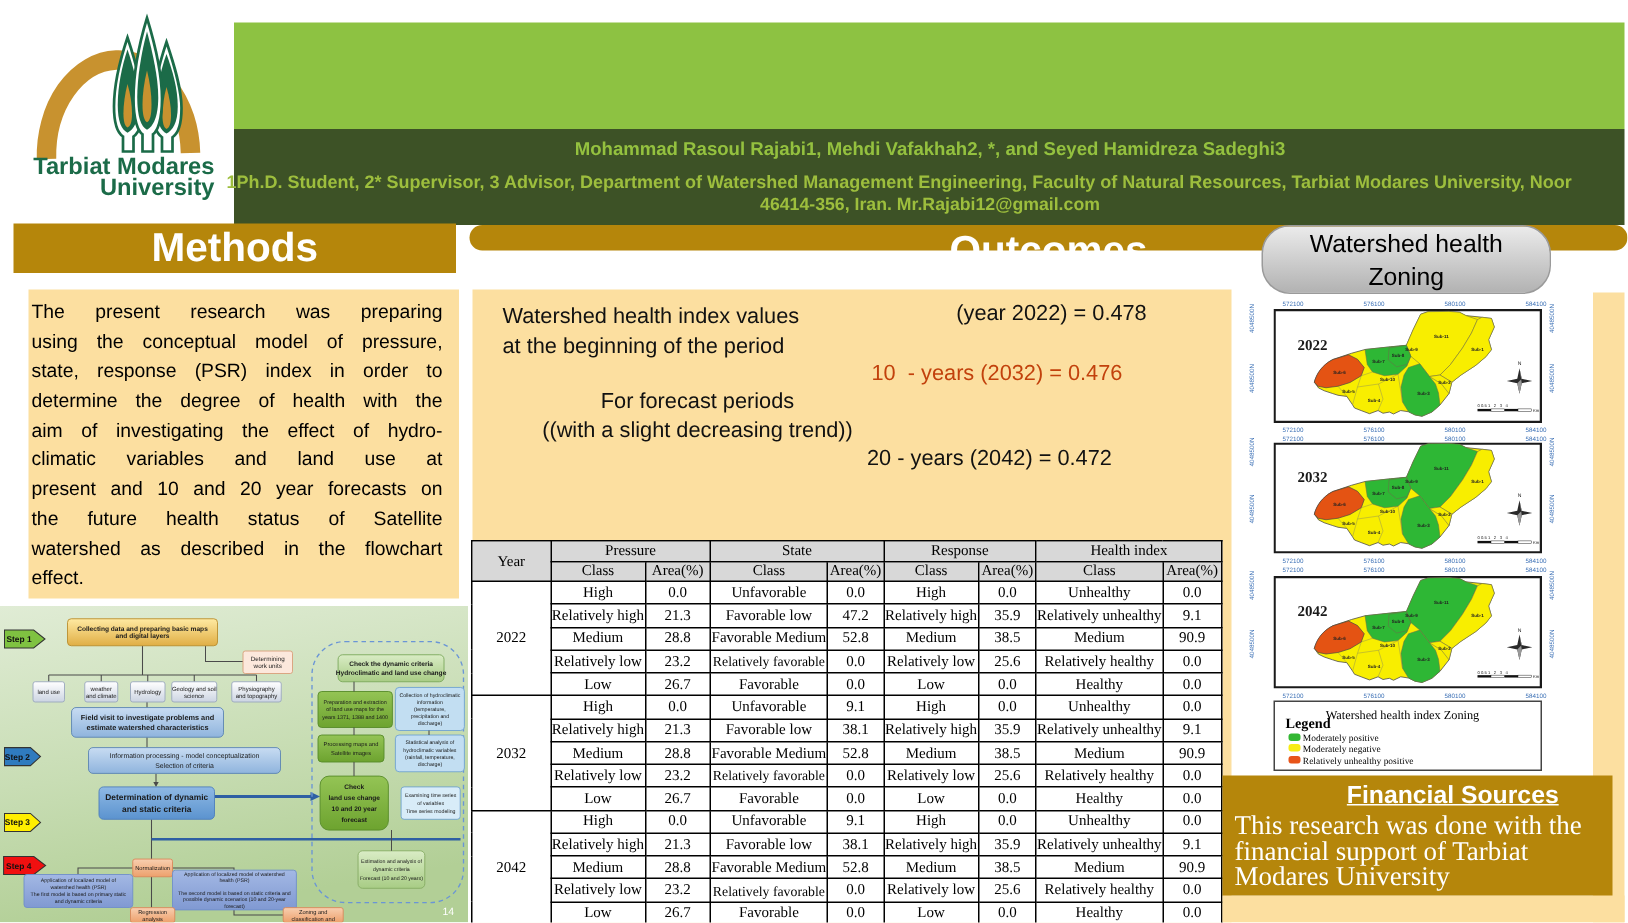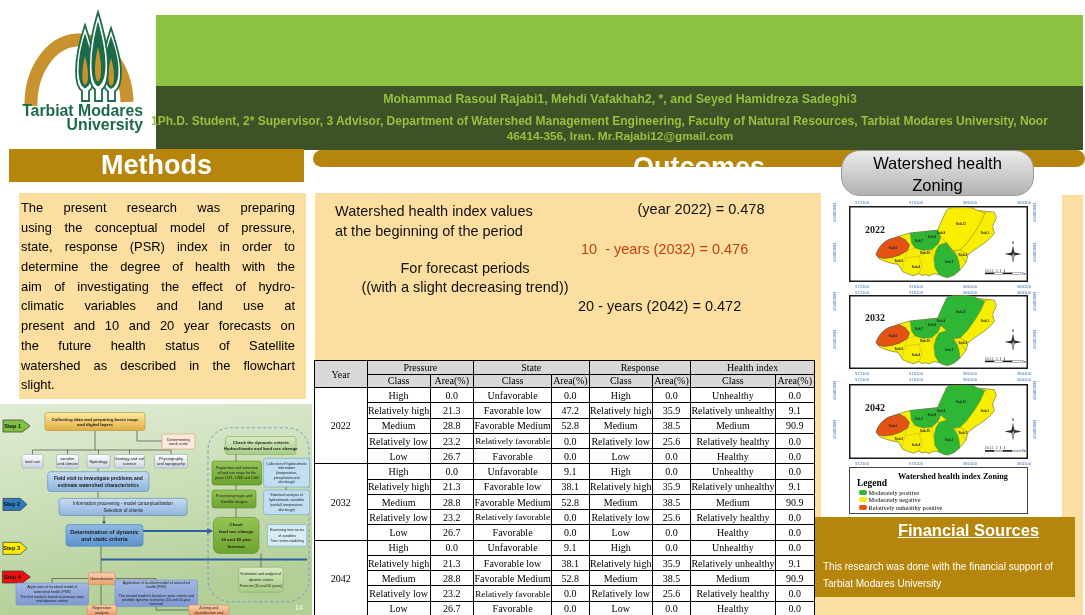--- a/index.html
+++ b/index.html
@@ -116,21 +116,21 @@
         <span>Satellite</span>
       </div>
 <div class="jl">
         <span>watershed</span>
         <span>as</span>
         <span>described</span>
         <span>in</span>
         <span>the</span>
         <span>flowchart</span>
       </div>
-<div class="jl" style="justify-content:flex-start;">slight.</div>
+<div class="jl" style="justify-content:flex-start;">effect.</div>
 </div>
 
   <svg class="abs" style="left:0;top:404px;" width="312" height="211" viewBox="0 0 312 211">
 <defs>
 <linearGradient id="bgg" x1="0" y1="0" x2="0.25" y2="1">
  <stop offset="0" stop-color="#e0ecd5"></stop>
           <stop offset="0.55" stop-color="#c8ddb4"></stop>
           <stop offset="1" stop-color="#b2cf96"></stop>
         </linearGradient>
 <linearGradient id="yel" x1="0" y1="0" x2="0" y2="1">
@@ -626,27 +626,27 @@
           <rect x="0" y="1.6" width="9" height="1.6" fill="#111"></rect>
           <rect x="9" y="1.6" width="9" height="1.6" fill="#fff" stroke="#111" stroke-width="0.3"></rect>
           <rect x="18" y="1.6" width="9" height="1.6" fill="#111"></rect>
           <rect x="27" y="1.6" width="9" height="1.6" fill="#fff" stroke="#111" stroke-width="0.3"></rect>
           <text x="37" y="3.6" font-size="2.8" fill="#222">Km</text>
         </g>
       </g>
     </svg>
 
   <div class="abs" style="left:849px;top:467px;width:179px;height:47px;background:#fff;border:1px solid #444;box-sizing:border-box;">
-    <div class="abs" style="left:38px;top:4px;width:130px;text-align:center;font-family:'Liberation Serif',serif;font-weight:bold;font-size:8.2px;color:#000;">Watershed health index Zoning</div>
+    <div class="abs" style="left:20px;top:4px;width:130px;text-align:center;font-family:'Liberation Serif',serif;font-weight:normal;font-size:8.2px;color:#000;">Watershed health index Zoning</div>
     <div class="abs" style="left:7px;top:10px;font-family:'Liberation Serif',serif;font-weight:bold;font-size:9.5px;color:#000;">Legend</div>
     <div class="abs" style="left:9px;top:21px;font-family:'Liberation Serif',serif;font-size:6.3px;color:#000;line-height:7.4px;">
       <span style="display:inline-block;width:8px;height:5px;background:#33b733;border-radius:2px;"></span> Moderately positive<br>
       <span style="display:inline-block;width:8px;height:5px;background:#f7ec13;border-radius:2px;"></span> Moderately negative<br>
       <span style="display:inline-block;width:8px;height:5px;background:#e85419;border-radius:2px;"></span> Relatively unhealthy positive
     </div>
   </div>
 
   <div class="abs" style="left:815px;top:517px;width:260px;height:80px;background:#b5860b;color:#fff;">
     <div style="text-align:center;font-size:16.5px;font-weight:bold;text-decoration:underline;margin-top:4px;margin-left:47px;">Financial Sources</div>
-    <div style="font-size:10px;line-height:17px;margin:18px 0 0 8px;width:248px;">This research was done with the financial support of Tarbiat Modares University</div>
+    <div style="font-size:18px;line-height:17px;margin:2px 0 0 8px;width:248px;font-family:Liberation Serif, serif;">This research was done with the financial support of Tarbiat Modares University</div>
   </div>
 
 </div>
 
 </body></html>

